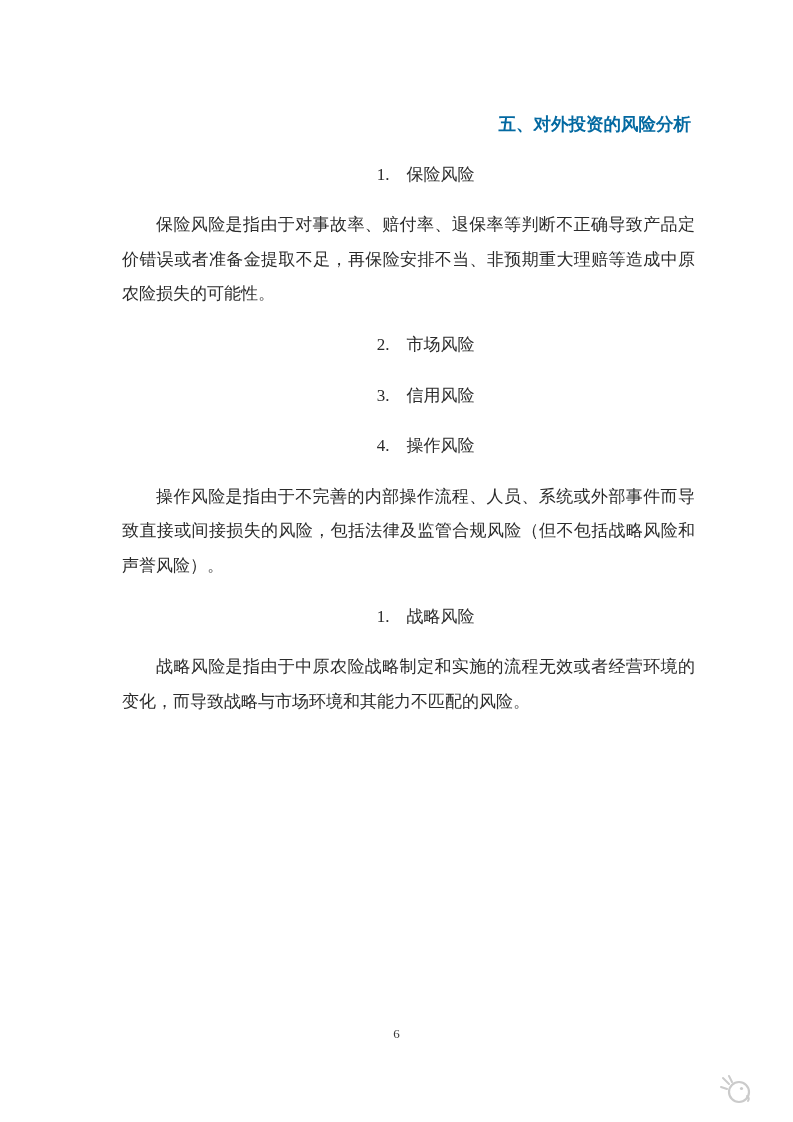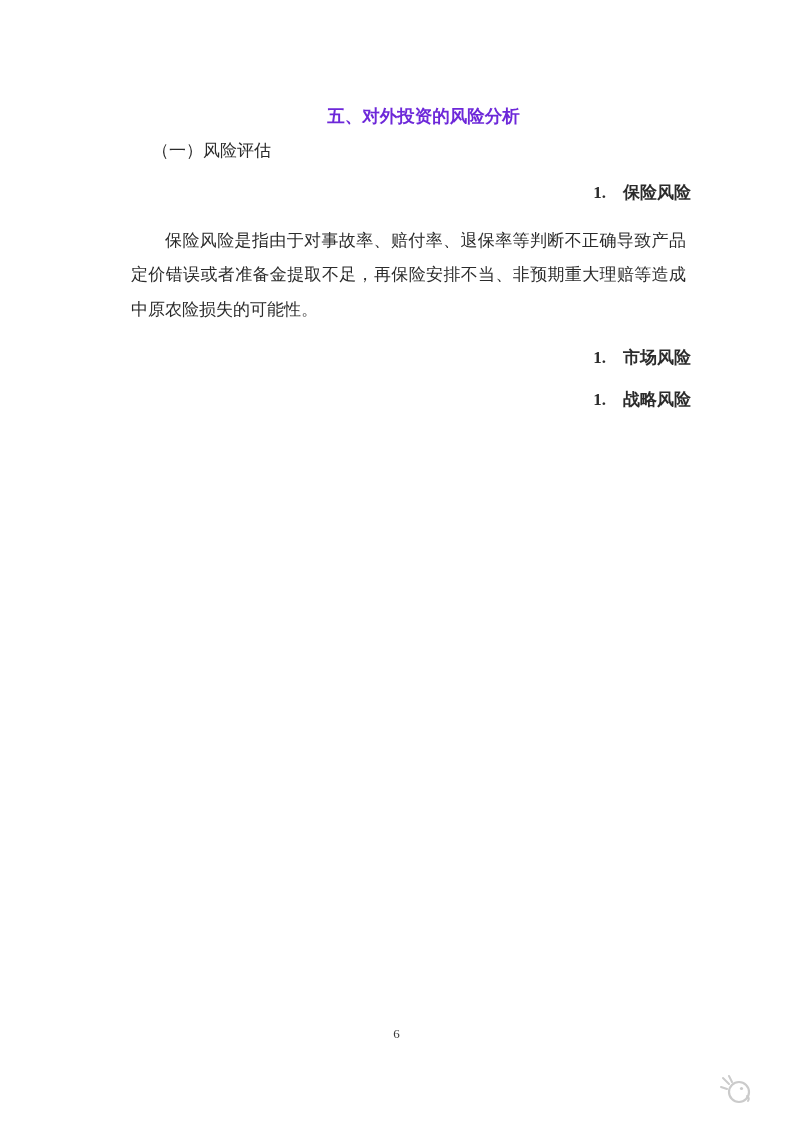--- a/index.html
+++ b/index.html
@@ -19,40 +19,39 @@
     width: 581px;
     font-size: 17px;
     line-height: 34.6px;
     text-align: justify;
     text-justify: inter-character;
   }
   .doc-heading {
     font-family: "DejaVu Sans", "Liberation Sans", sans-serif;
     font-weight: bold;
     font-size: 17.5px;
-    color: #6d28d9;
+    color: #0369a1;
     text-indent: 1.7em;
-    margin: 0;
-    text-align: center;
+    margin: 8px;
+    text-align: right;
   }
   .doc-subheading {
     text-indent: 2em;
     margin: 0;
     text-align: left;
   }
   .section-title {
     text-indent: 2em;
-    margin: 8px;
-    text-align: right;
+    margin: 16px;
+    text-align: center;
     white-space: pre;
-    font-weight: bold;
   }
   .section-body {
     text-indent: 2em;
-    margin: 13px;
+    margin: 4px;
   }
   .page-number {
     position: absolute;
     top: 1024px;
     left: 0;
     width: 100%;
     text-align: center;
     font-size: 13px;
     line-height: 20px;
     color: #3a3a3a;
@@ -78,40 +77,45 @@
   }
   .logo-icon { display: block; }
 </style>
 </head>
 <body>
 
 <div class="page">
 
   <div class="content">
     <h1 class="doc-heading">五、对外投资的风险分析</h1>
-    <div class="doc-subheading">（一）风险评估</div>
 
     <div class="section">
       <div class="section-title">1.　保险风险</div>
       <p class="section-body">保险风险是指由于对事故率、赔付率、退保率等判断不正确导致产品定价错误或者准备金提取不足，再保险安排不当、非预期重大理赔等造成中原农险损失的可能性。</p>
     </div>
 
     <div class="section">
-      <div class="section-title">1.　市场风险</div>
+      <div class="section-title">2.　市场风险</div>
     </div>
 
     <div class="section">
+      <div class="section-title">3.　信用风险</div>
     </div>
 
+    <div class="section">
+      <div class="section-title">4.　操作风险</div>
+      <p class="section-body">操作风险是指由于不完善的内部操作流程、人员、系统或外部事件而导致直接或间接损失的风险，包括法律及监管合规风险（但不包括战略风险和声誉风险）。</p>
+    </div>
 
     <div class="section">
     </div>
 
     <div class="section">
       <div class="section-title">1.　战略风险</div>
+      <p class="section-body">战略风险是指由于中原农险战略制定和实施的流程无效或者经营环境的变化，而导致战略与市场环境和其能力不匹配的风险。</p>
     </div>
   </div>
 
   <div class="page-number">6</div>
 
   <div class="watermark">
     <svg class="logo-icon" width="34" height="32" viewBox="0 0 34 32" aria-hidden="true">
 
       <circle cx="19" cy="18" r="10" fill="none" stroke="#cbcbcb" stroke-width="2.2"></circle>
       <circle cx="21.5" cy="14.5" r="1.6" fill="#cbcbcb"></circle>

